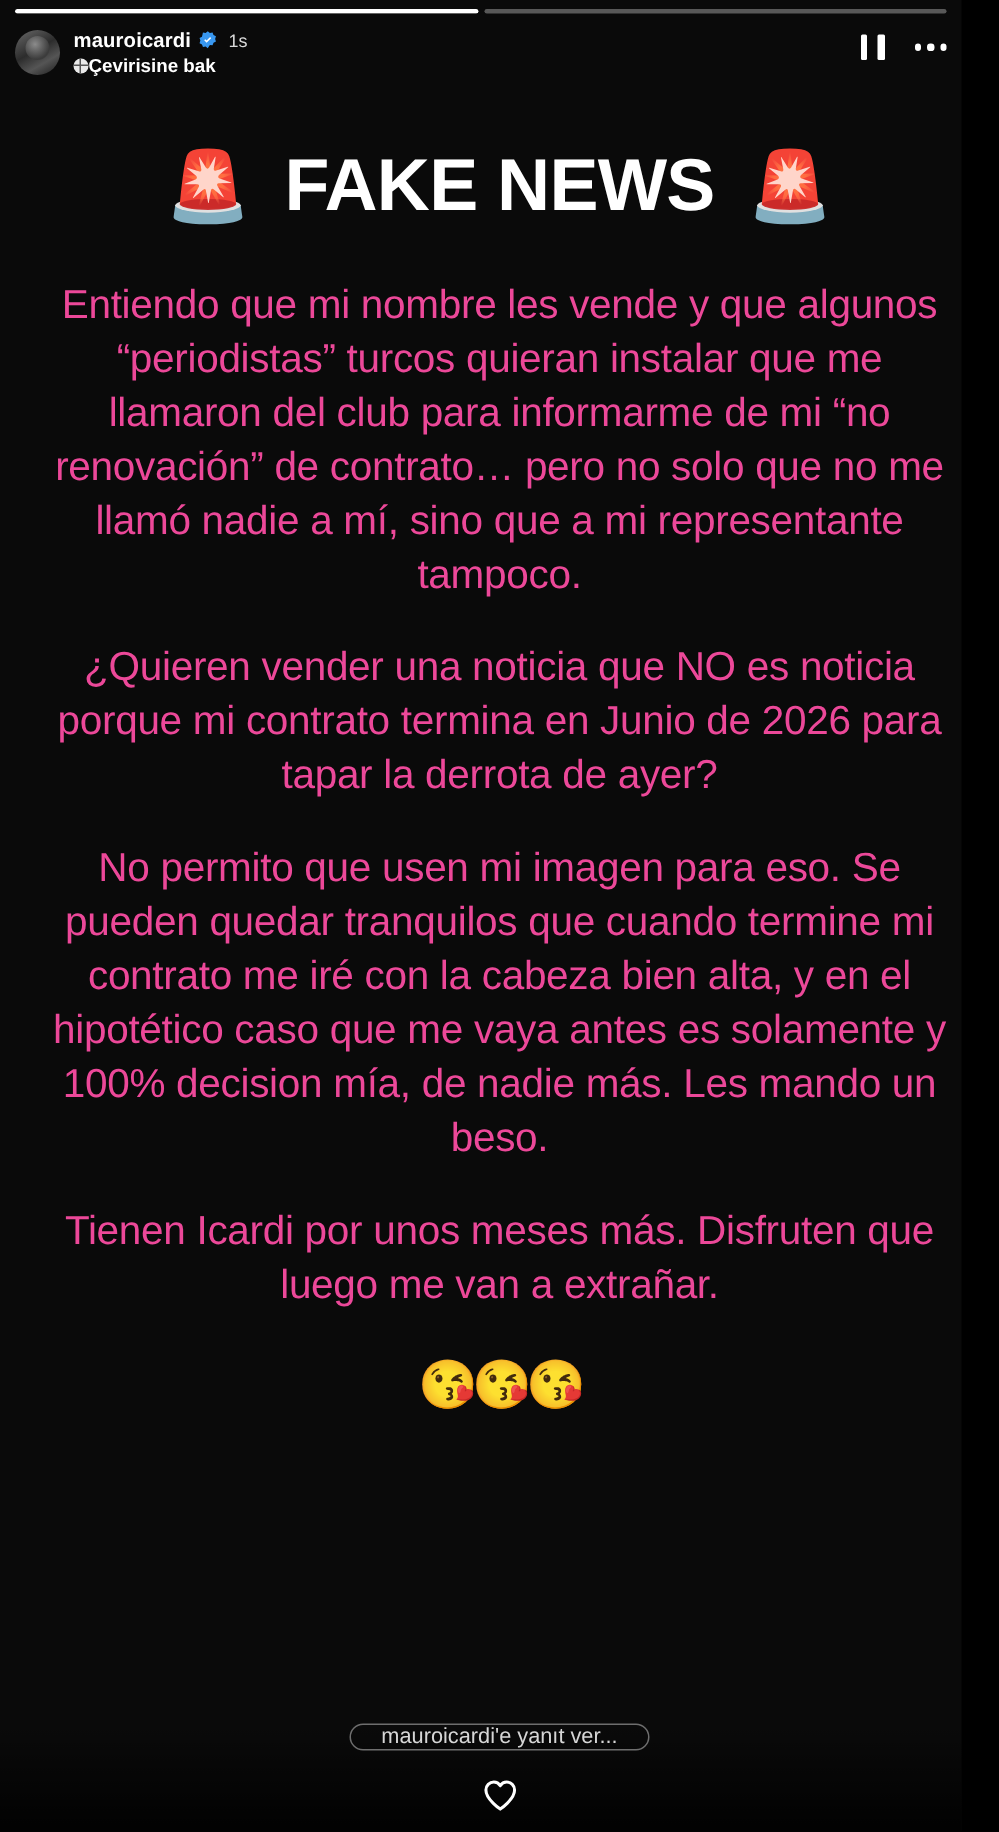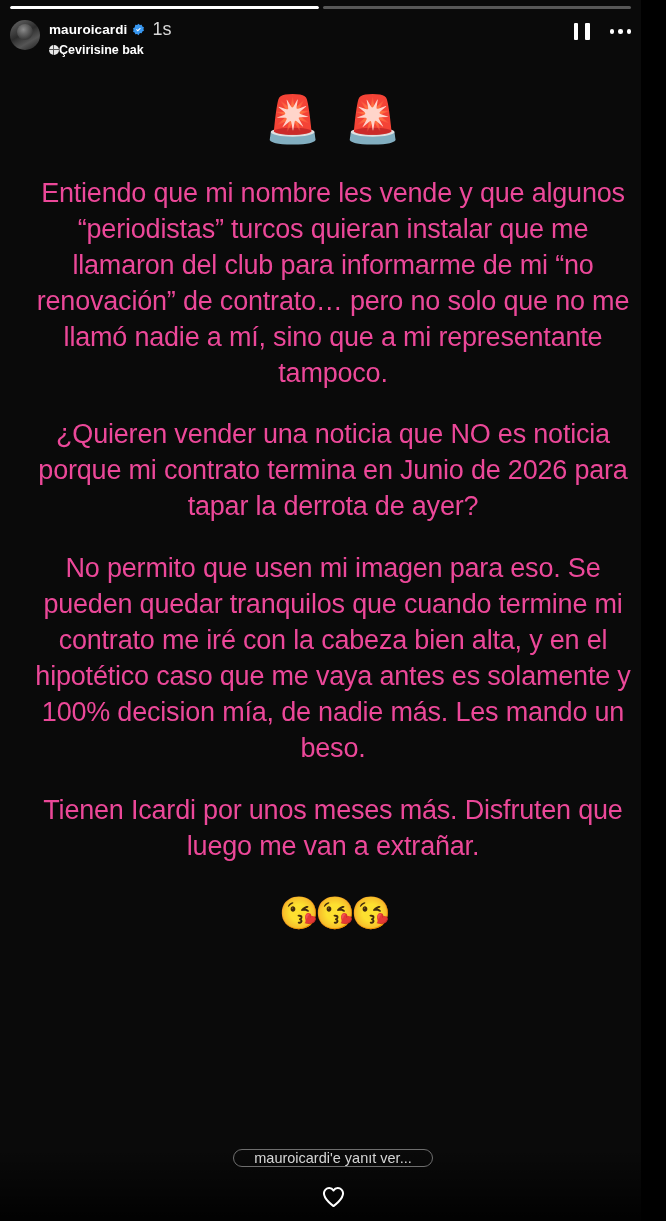--- a/index.html
+++ b/index.html
@@ -91,21 +91,21 @@
     font-weight: bold;
     letter-spacing: .1px;
   }
   .verified {
     width: 13px; height: 13px;
     display: inline-block;
     line-height: 0;
   }
   .timestamp {
     color: #d8d8d8;
-    font-size: 18px;
+    font-size: 12px;
     margin-left: 2px;
   }
   .translate-row {
     display: flex;
     align-items: center;
     gap: 0;
   }
   .translate-dot {
     width: 10px; height: 10px;
     border-radius: 50%;
@@ -281,20 +281,21 @@
           <span></span>
           <span></span>
           <span></span>
         </span>
     </div>
   </div>
 
   <div class="content">
     <div class="headline">
       <span class="siren">🚨</span>
+      <span class="fake-news">FAKE NEWS</span>
       <span class="siren">🚨</span>
     </div>
     <p class="para">Entiendo que mi nombre les vende y que algunos “periodistas” turcos quieran instalar que me llamaron del club para informarme de mi “no renovación” de contrato… pero no solo que no me llamó nadie a mí, sino que a mi representante tampoco.</p>
     <p class="para">¿Quieren vender una noticia que NO es noticia porque mi contrato termina en Junio de 2026 para tapar la derrota de ayer?</p>
     <p class="para">No permito que usen mi imagen para eso. Se pueden quedar tranquilos que cuando termine mi contrato me iré con la cabeza bien alta, y en el hipotético caso que me vaya antes es solamente y 100% decision mía, de nadie más. Les mando un beso.</p>
     <p class="para">Tienen Icardi por unos meses más. Disfruten que luego me van a extrañar.</p>
     <div class="kisses">😘😘😘</div>
   </div>
 
   <div class="footer">

